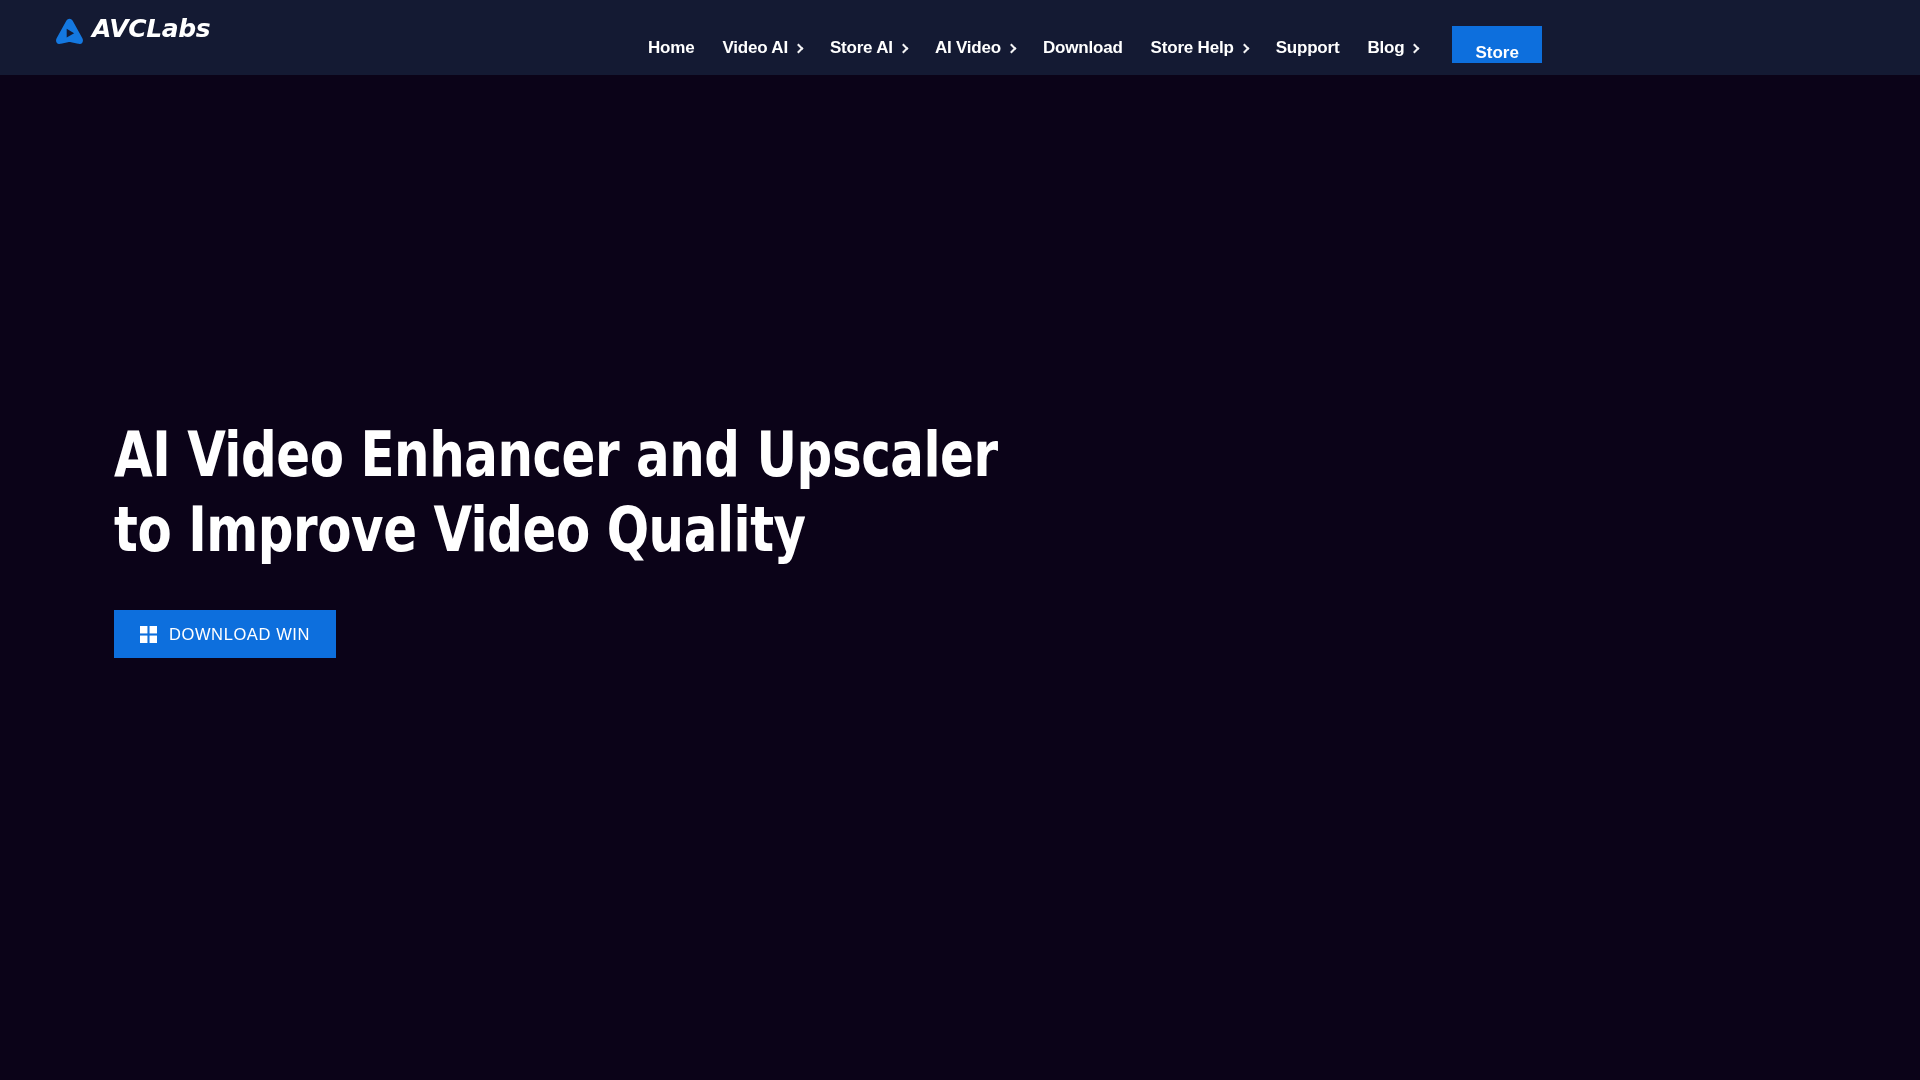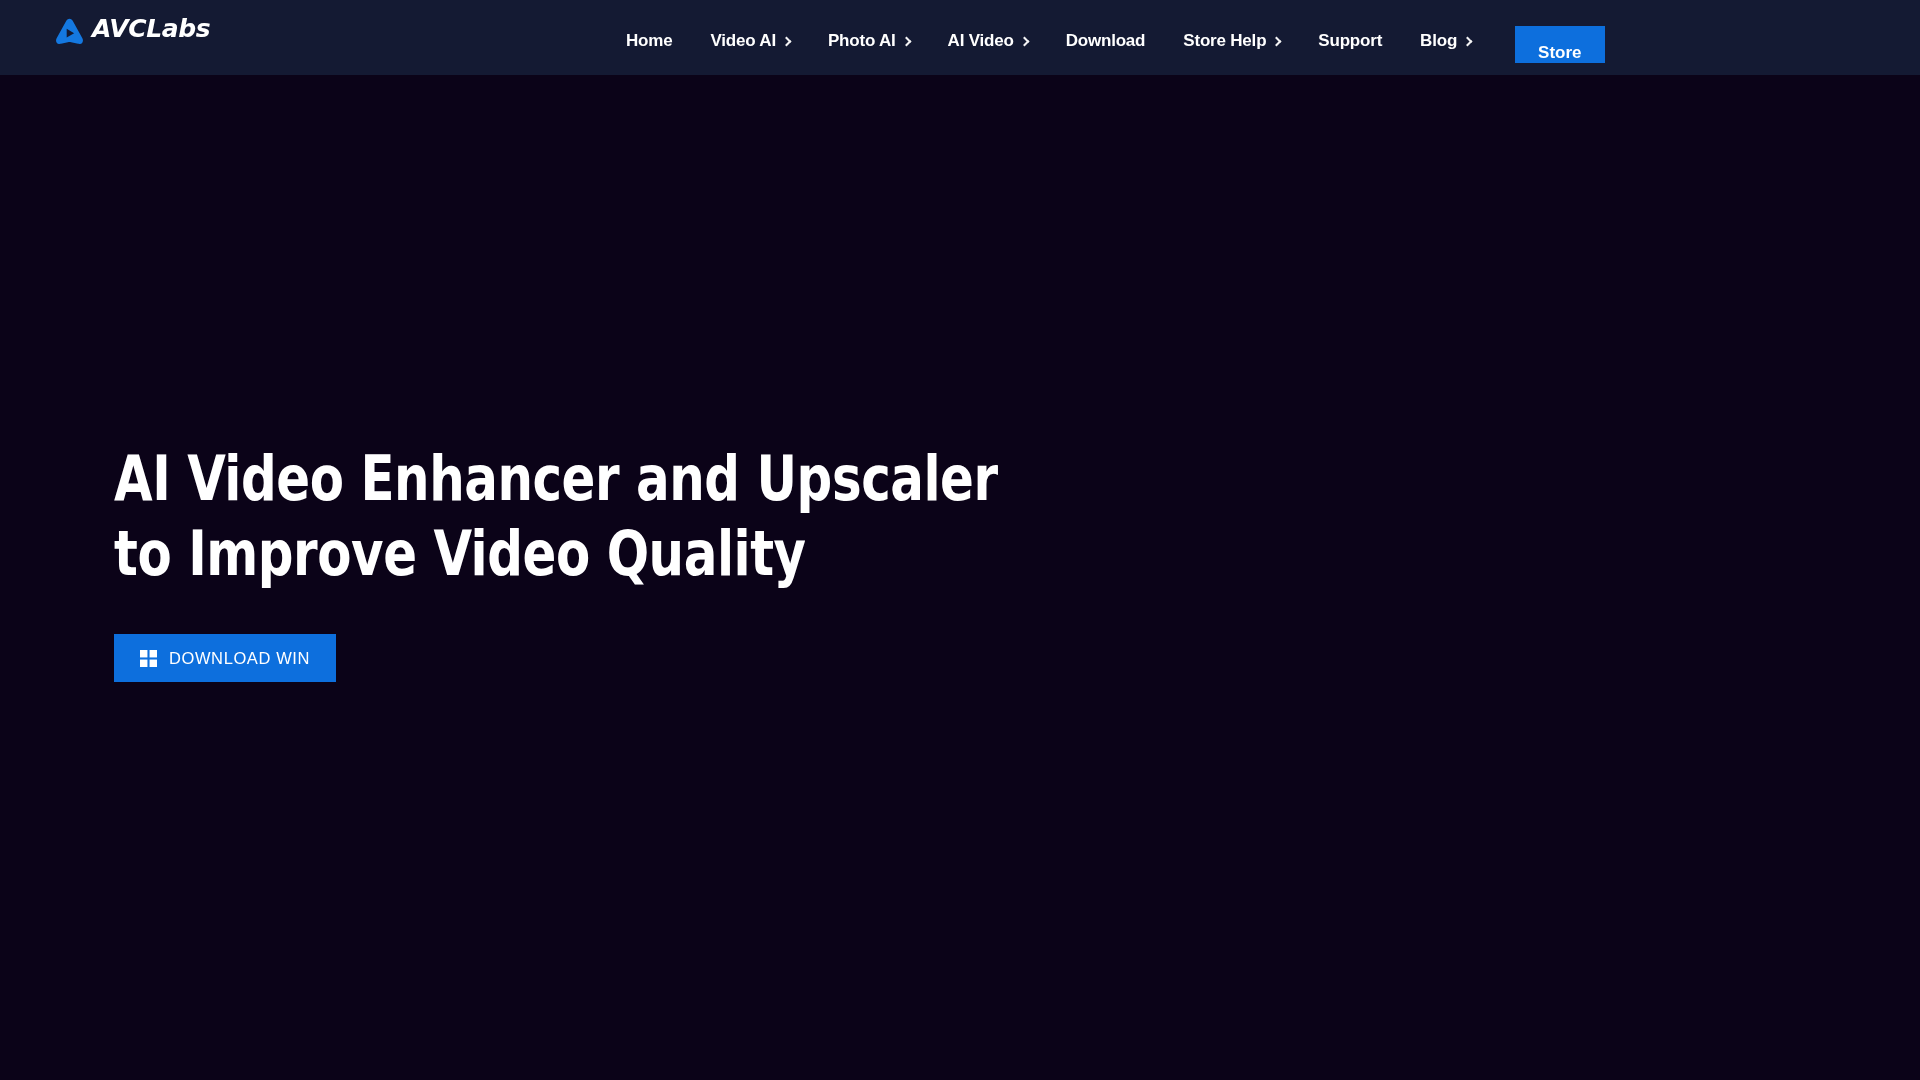--- a/index.html
+++ b/index.html
@@ -43,25 +43,25 @@
     font-size: 25px;
     font-weight: 700;
     font-style: italic;
     color: #ffffff;
     letter-spacing: -0.4px;
     line-height: 1;
   }
 
   .nav {
     position: absolute;
-    left: 612px;
+    left: 634px;
     top: 26px;
     display: flex;
-    align-items: flex-start;
-    gap: 10px;
+    align-items: flex-end;
+    gap: 0px;
   }
 
   .nav-item {
     display: flex;
     align-items: center;
     gap: 5px;
     padding: 0 14px;
     height: 30px;
     color: #ffffff;
     font-family: "Liberation Sans", sans-serif;
@@ -105,21 +105,21 @@
   .hero {
     position: relative;
     width: 1920px;
     height: 1005px;
     background: #0b0318;
   }
 
   .hero-inner {
     position: absolute;
     left: 114px;
-    top: 366px;
+    top: 342px;
     width: 820px;
   }
 
   .hero-title {
     font-family: "DejaVu Sans Condensed", "Liberation Sans Narrow", "Liberation Sans", sans-serif;
     font-size: 63px;
     line-height: 75px;
     font-weight: 700;
     color: #ffffff;
     letter-spacing: -0.5px;
@@ -188,21 +188,21 @@
     <a class="nav-item" href="#">
       <span>Home</span>
     </a>
 
     <a class="nav-item" href="#">
       <span>Video AI</span>
       <i class="chev"></i>
     </a>
 
     <a class="nav-item" href="#">
-      <span>Photo AI</span>
+      <span>Store AI</span>
       <i class="chev"></i>
     </a>
 
     <a class="nav-item" href="#">
       <span>AI Video</span>
       <i class="chev"></i>
     </a>
 
     <a class="nav-item" href="#">
       <span>Download</span>

